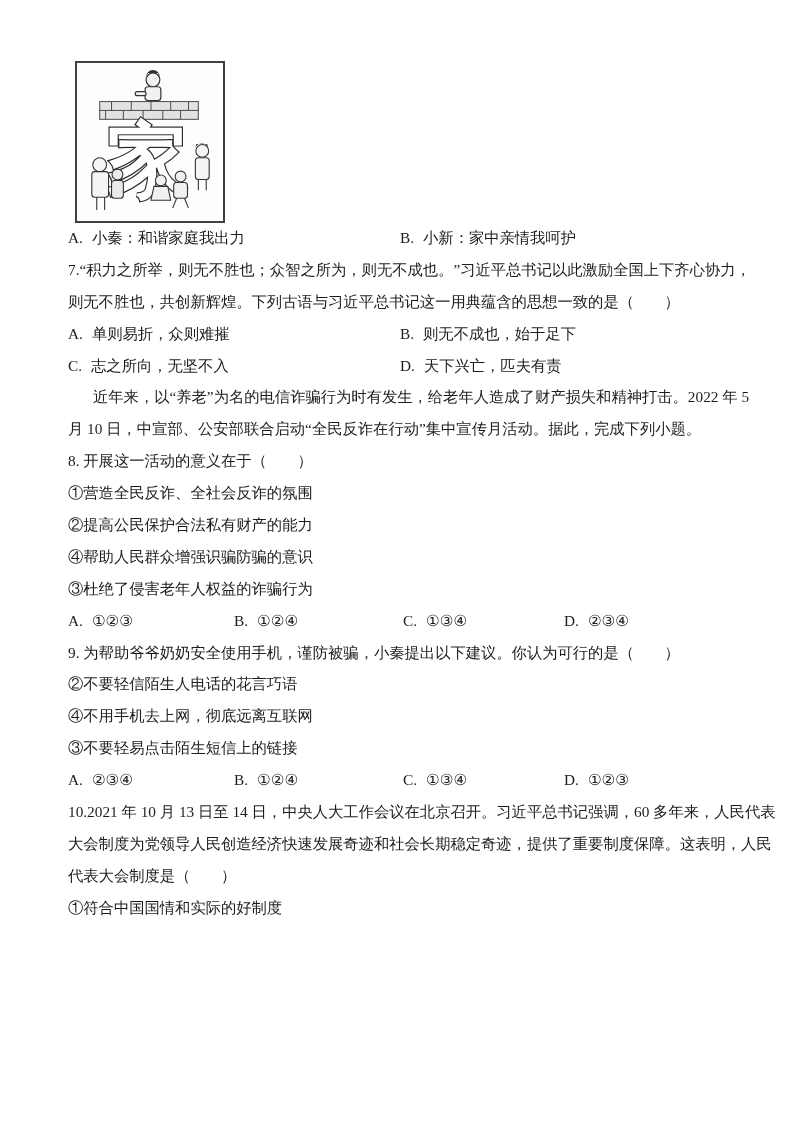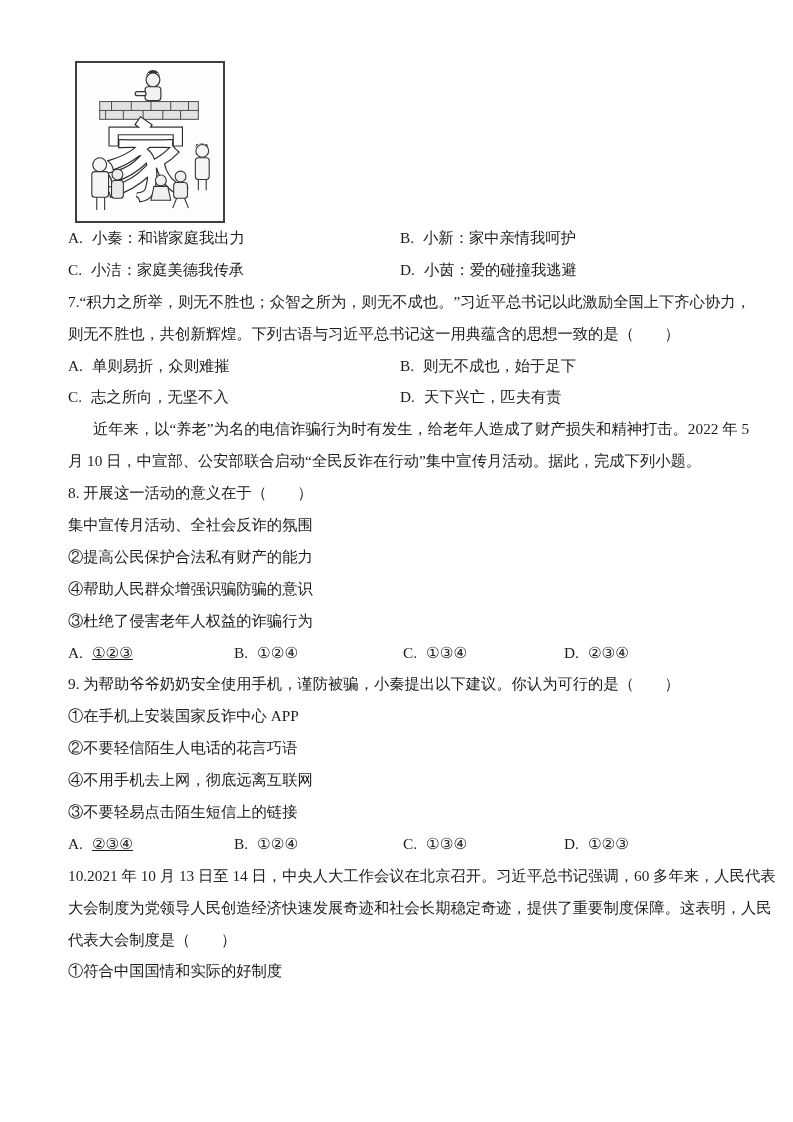--- a/index.html
+++ b/index.html
@@ -32,21 +32,21 @@
   }
   .line {
     margin: 0;
     height: 31.9px;
     line-height: 31.9px;
     white-space: nowrap;
   }
   .indent { padding-left: 25px; }
   .optrow { display: flex; }
   .optrow2 .opt { width: 332px; }
-  .optrow4 .opt1 { width: 166px; text-decoration: underline; }
+  .optrow4 .opt1 { width: 166px; }
   .optrow4 .opt2 { width: 169px; }
   .optrow4 .opt3 { width: 161px; }
   .opt-label { display: inline-block; margin-right: 9px; }
 </style>
 </head>
 <body>
 
 <div class="page">
 
   <div class="figure-box">
@@ -106,53 +106,48 @@
       </g>
     </svg>
   </div>
 
   <div class="content">
 
     <div class="line optrow optrow2">
       <span class="opt"><span class="opt-label">A.</span><span>小秦：和谐家庭我出力</span></span>
       <span class="opt"><span class="opt-label">B.</span><span>小新：家中亲情我呵护</span></span>
     </div>
-    <div class="line optrow optrow2">
-      <span class="opt"><span class="opt-label">C.</span><span>小洁：家庭美德我传承</span></span>
-      <span class="opt"><span class="opt-label">D.</span><span>小茵：爱的碰撞我逃避</span></span>
-    </div>
 
     <p class="line">7.“积力之所举，则无不胜也；众智之所为，则无不成也。”习近平总书记以此激励全国上下齐心协力，</p>
     <p class="line">则无不胜也，共创新辉煌。下列古语与习近平总书记这一用典蕴含的思想一致的是（　　）</p>
     <div class="line optrow optrow2">
       <span class="opt"><span class="opt-label">A.</span><span>单则易折，众则难摧</span></span>
       <span class="opt"><span class="opt-label">B.</span><span>则无不成也，始于足下</span></span>
     </div>
     <div class="line optrow optrow2">
       <span class="opt"><span class="opt-label">C.</span><span>志之所向，无坚不入</span></span>
       <span class="opt"><span class="opt-label">D.</span><span>天下兴亡，匹夫有责</span></span>
     </div>
 
     <p class="line indent">近年来，以“养老”为名的电信诈骗行为时有发生，给老年人造成了财产损失和精神打击。2022 年 5</p>
     <p class="line">月 10 日，中宣部、公安部联合启动“全民反诈在行动”集中宣传月活动。据此，完成下列小题。</p>
 
     <p class="line">8. 开展这一活动的意义在于（　　）</p>
-    <p class="line">集中宣传月活动、全社会反诈的氛围</p>
+    <p class="line">①营造全民反诈、全社会反诈的氛围</p>
     <p class="line">②提高公民保护合法私有财产的能力</p>
     <p class="line">④帮助人民群众增强识骗防骗的意识</p>
     <p class="line">③杜绝了侵害老年人权益的诈骗行为</p>
     <div class="line optrow optrow4">
       <span class="opt1"><span class="opt-label">A.</span><span>①②③</span></span>
       <span class="opt2"><span class="opt-label">B.</span><span>①②④</span></span>
       <span class="opt3"><span class="opt-label">C.</span><span>①③④</span></span>
       <span class="opt4"><span class="opt-label">D.</span><span>②③④</span></span>
     </div>
 
     <p class="line">9. 为帮助爷爷奶奶安全使用手机，谨防被骗，小秦提出以下建议。你认为可行的是（　　）</p>
-    <p class="line">①在手机上安装国家反诈中心 APP</p>
     <p class="line">②不要轻信陌生人电话的花言巧语</p>
     <p class="line">④不用手机去上网，彻底远离互联网</p>
     <p class="line">③不要轻易点击陌生短信上的链接</p>
     <div class="line optrow optrow4">
       <span class="opt1"><span class="opt-label">A.</span><span>②③④</span></span>
       <span class="opt2"><span class="opt-label">B.</span><span>①②④</span></span>
       <span class="opt3"><span class="opt-label">C.</span><span>①③④</span></span>
       <span class="opt4"><span class="opt-label">D.</span><span>①②③</span></span>
     </div>
 

